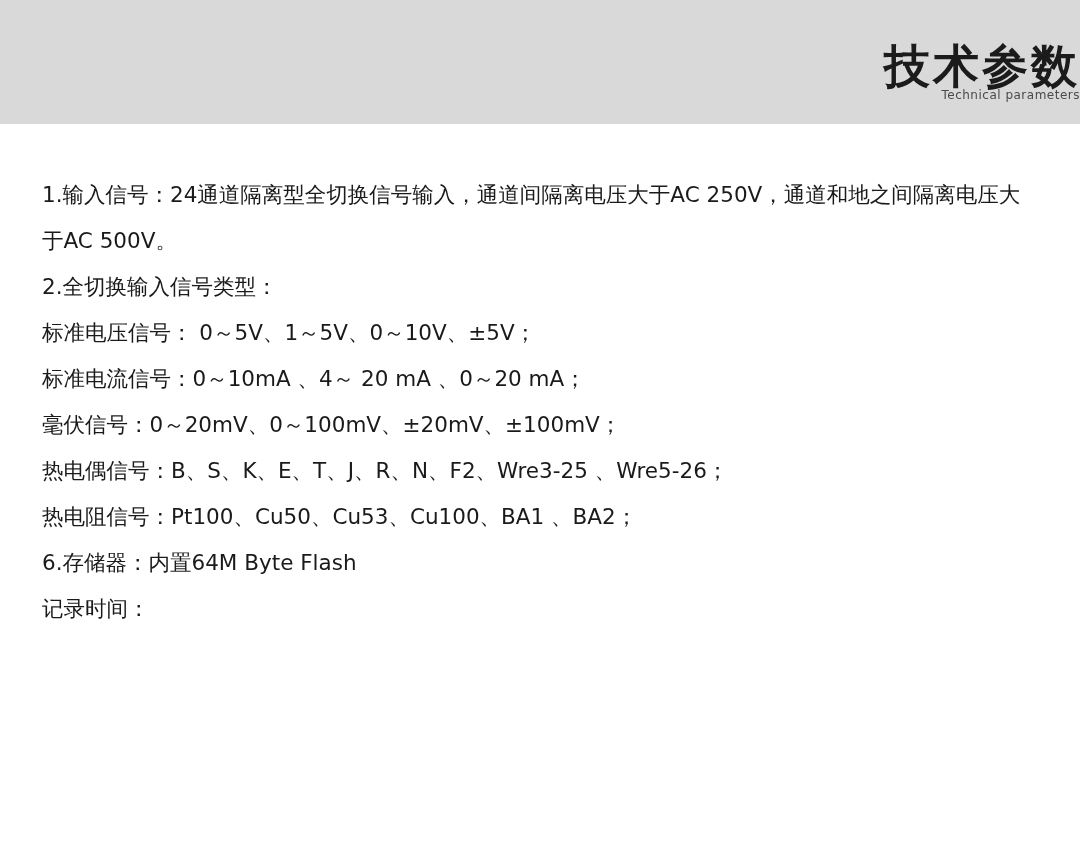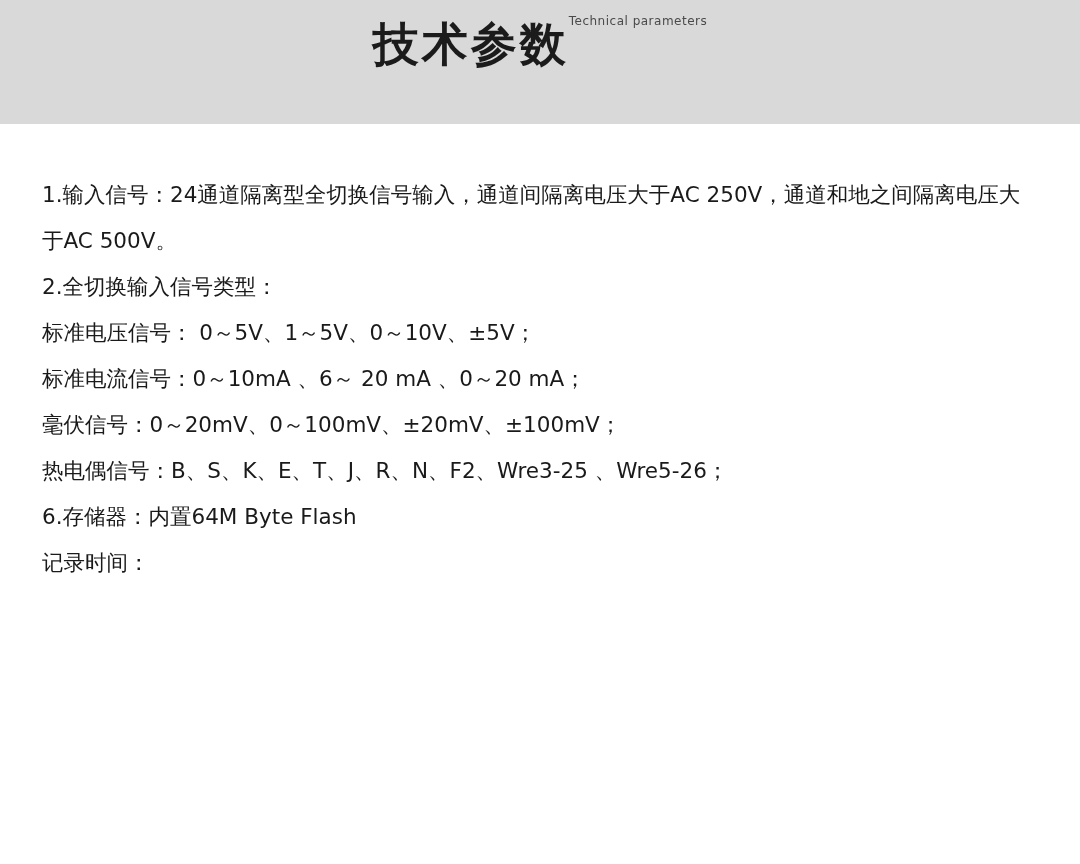--- a/index.html
+++ b/index.html
@@ -17,22 +17,22 @@
     position: relative;
     width: 1080px;
     height: 864px;
     background: #ffffff;
   }
   
   .banner {
     height: 124px;
     background: #d9d9d9;
     display: flex;
-    flex-direction: row;
-    align-items: flex-start;
+    flex-direction: column;
+    align-items: flex-end;
     justify-content: center;
     box-sizing: border-box;
     padding-top: 18px;
   }
   .banner-title {
     font-size: 46px;
     font-weight: bold;
     color: #1b1b1b;
     letter-spacing: 3px;
     line-height: 1.15;
@@ -69,20 +69,21 @@
 
   <div class="banner" style="background: rgb(217, 217, 217);">
     <div class="banner-title">技术参数</div>
     <div class="banner-subtitle">Technical parameters</div>
   </div>
 
   <div class="content">
     <div class="spec-line wrap">1.输入信号：24通道隔离型全切换信号输入，通道间隔离电压大于AC 250V，通道和地之间隔离电压大于AC 500V。</div>
     <div class="spec-line">2.全切换输入信号类型：</div>
     <div class="spec-line">标准电压信号： 0～5V、1～5V、0～10V、±5V；</div>
-    <div class="spec-line">标准电流信号：0～10mA 、6～ 20 mA 、0～20 mA；</div>
+    <div class="spec-line">标准电流信号：0～10mA 、4～ 20 mA 、0～20 mA；</div>
     <div class="spec-line">毫伏信号：0～20mV、0～100mV、±20mV、±100mV；</div>
     <div class="spec-line">热电偶信号：B、S、K、E、T、J、R、N、F2、Wre3-25 、Wre5-26；</div>
+    <div class="spec-line">热电阻信号：Pt100、Cu50、Cu53、Cu100、BA1 、BA2；</div>
     <div class="spec-line">6.存储器：内置64M Byte Flash</div>
     <div class="spec-line">记录时间：</div>
   </div>
 
 </div>
 
 </body></html>

